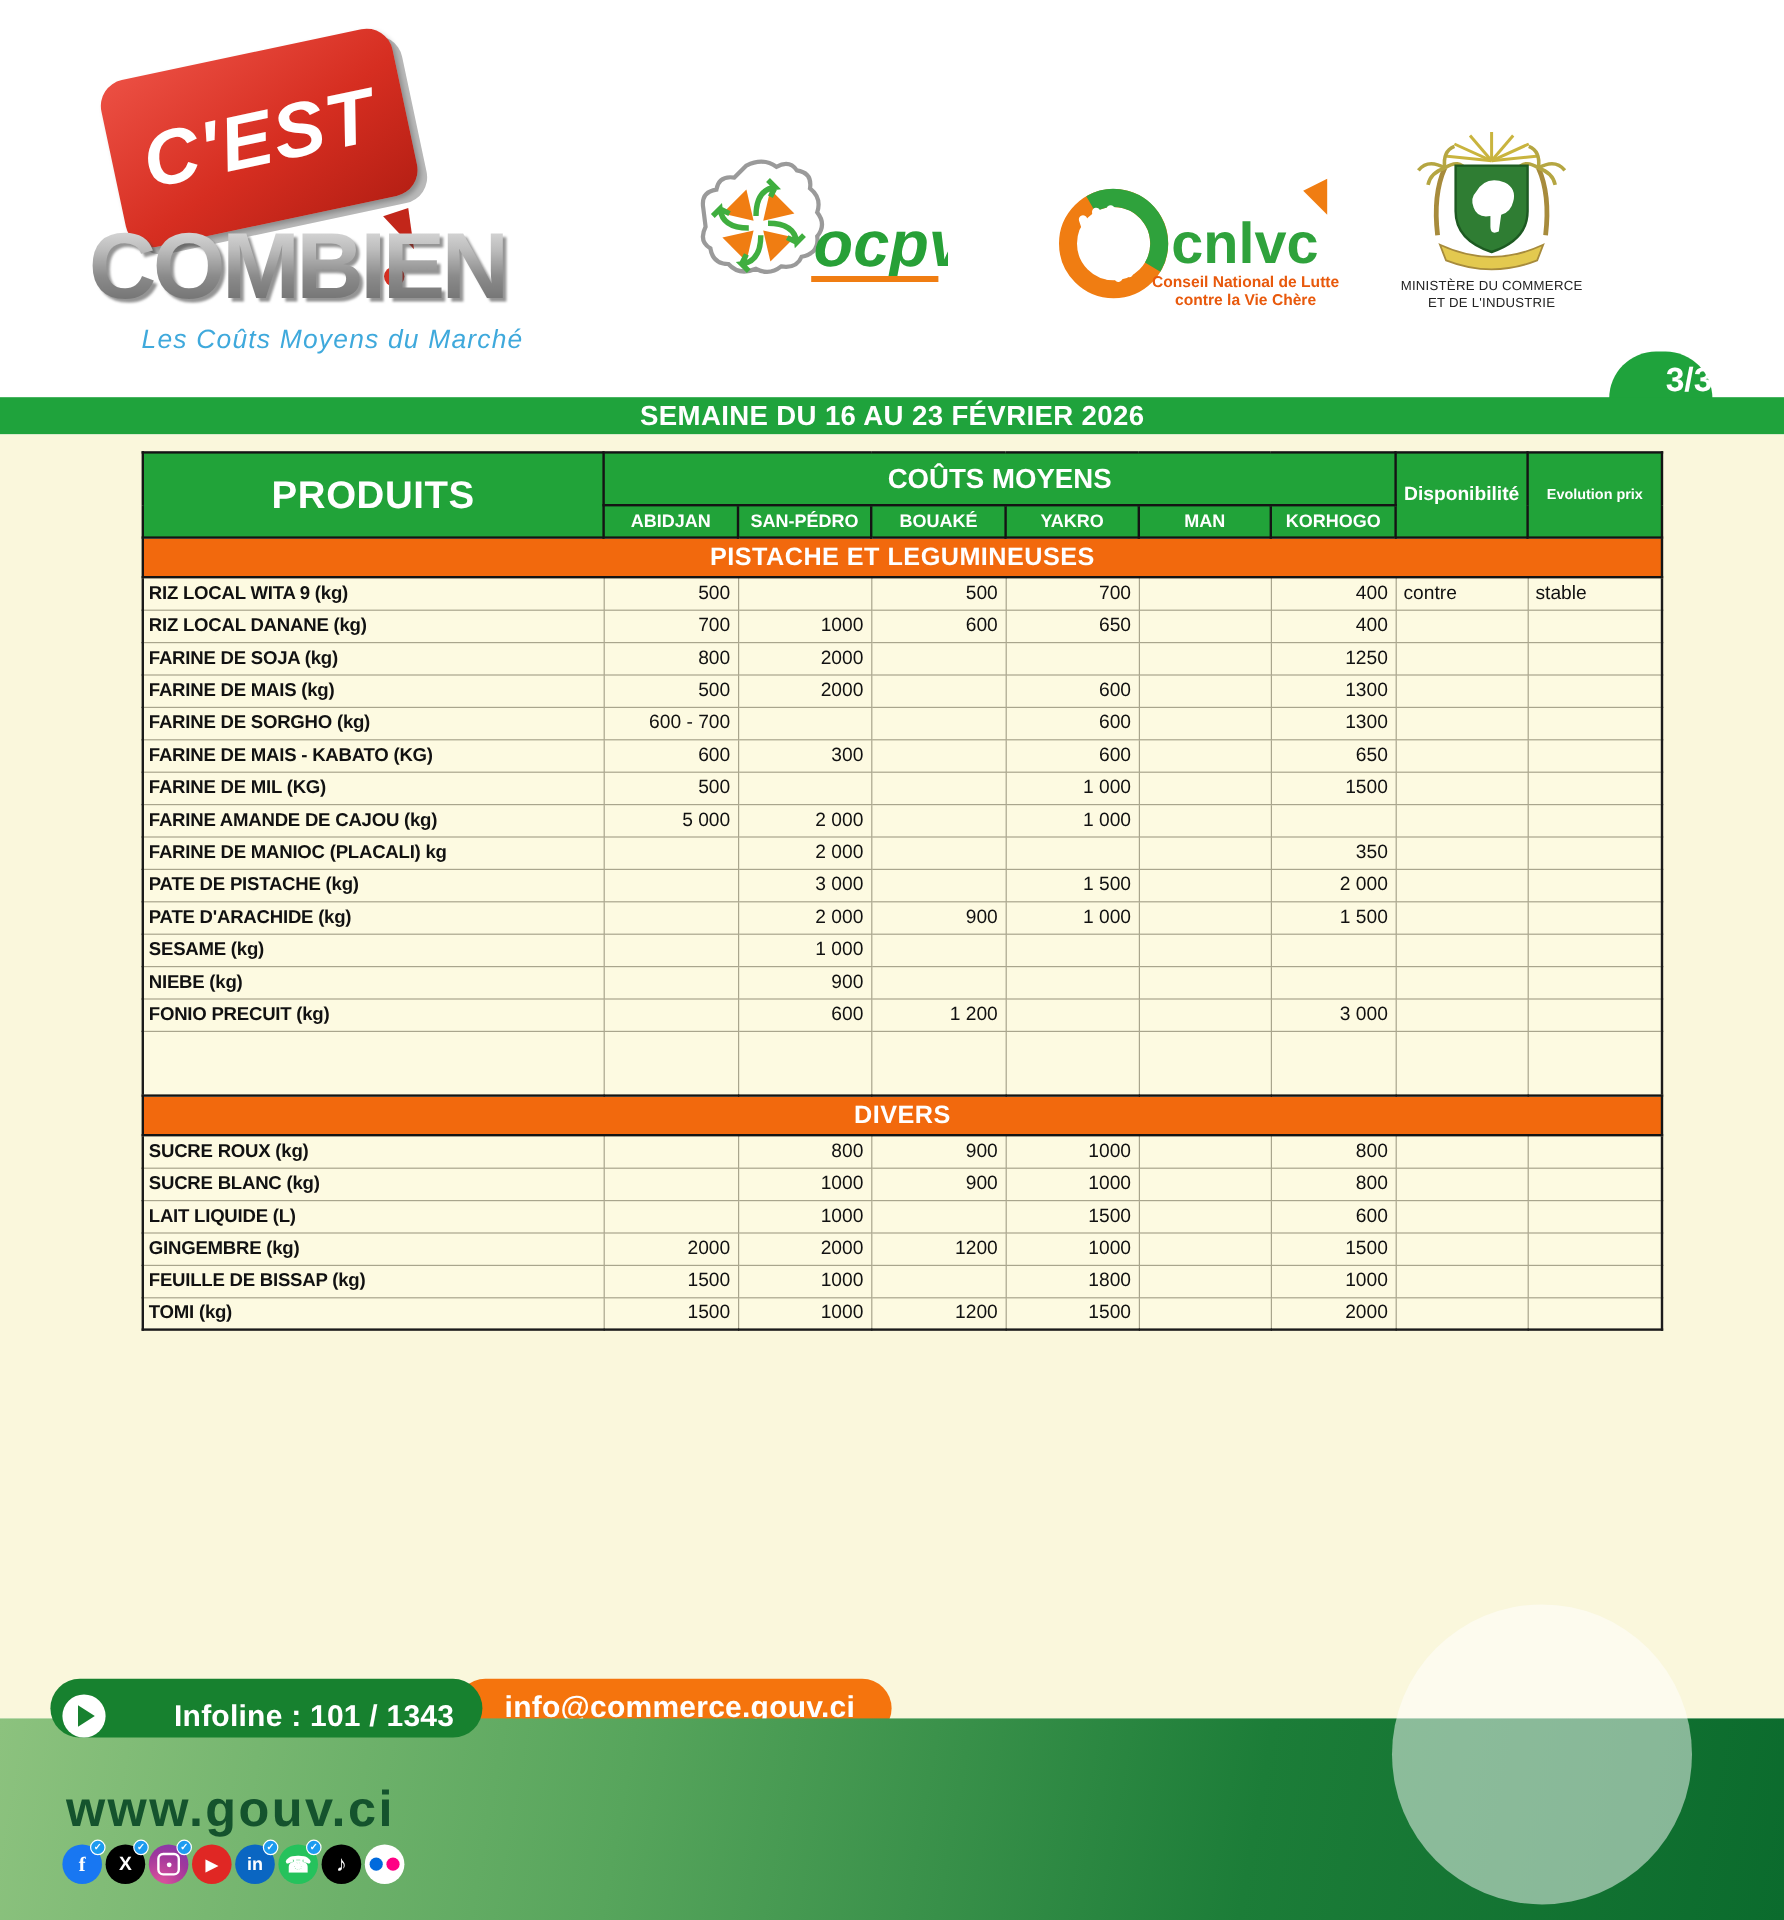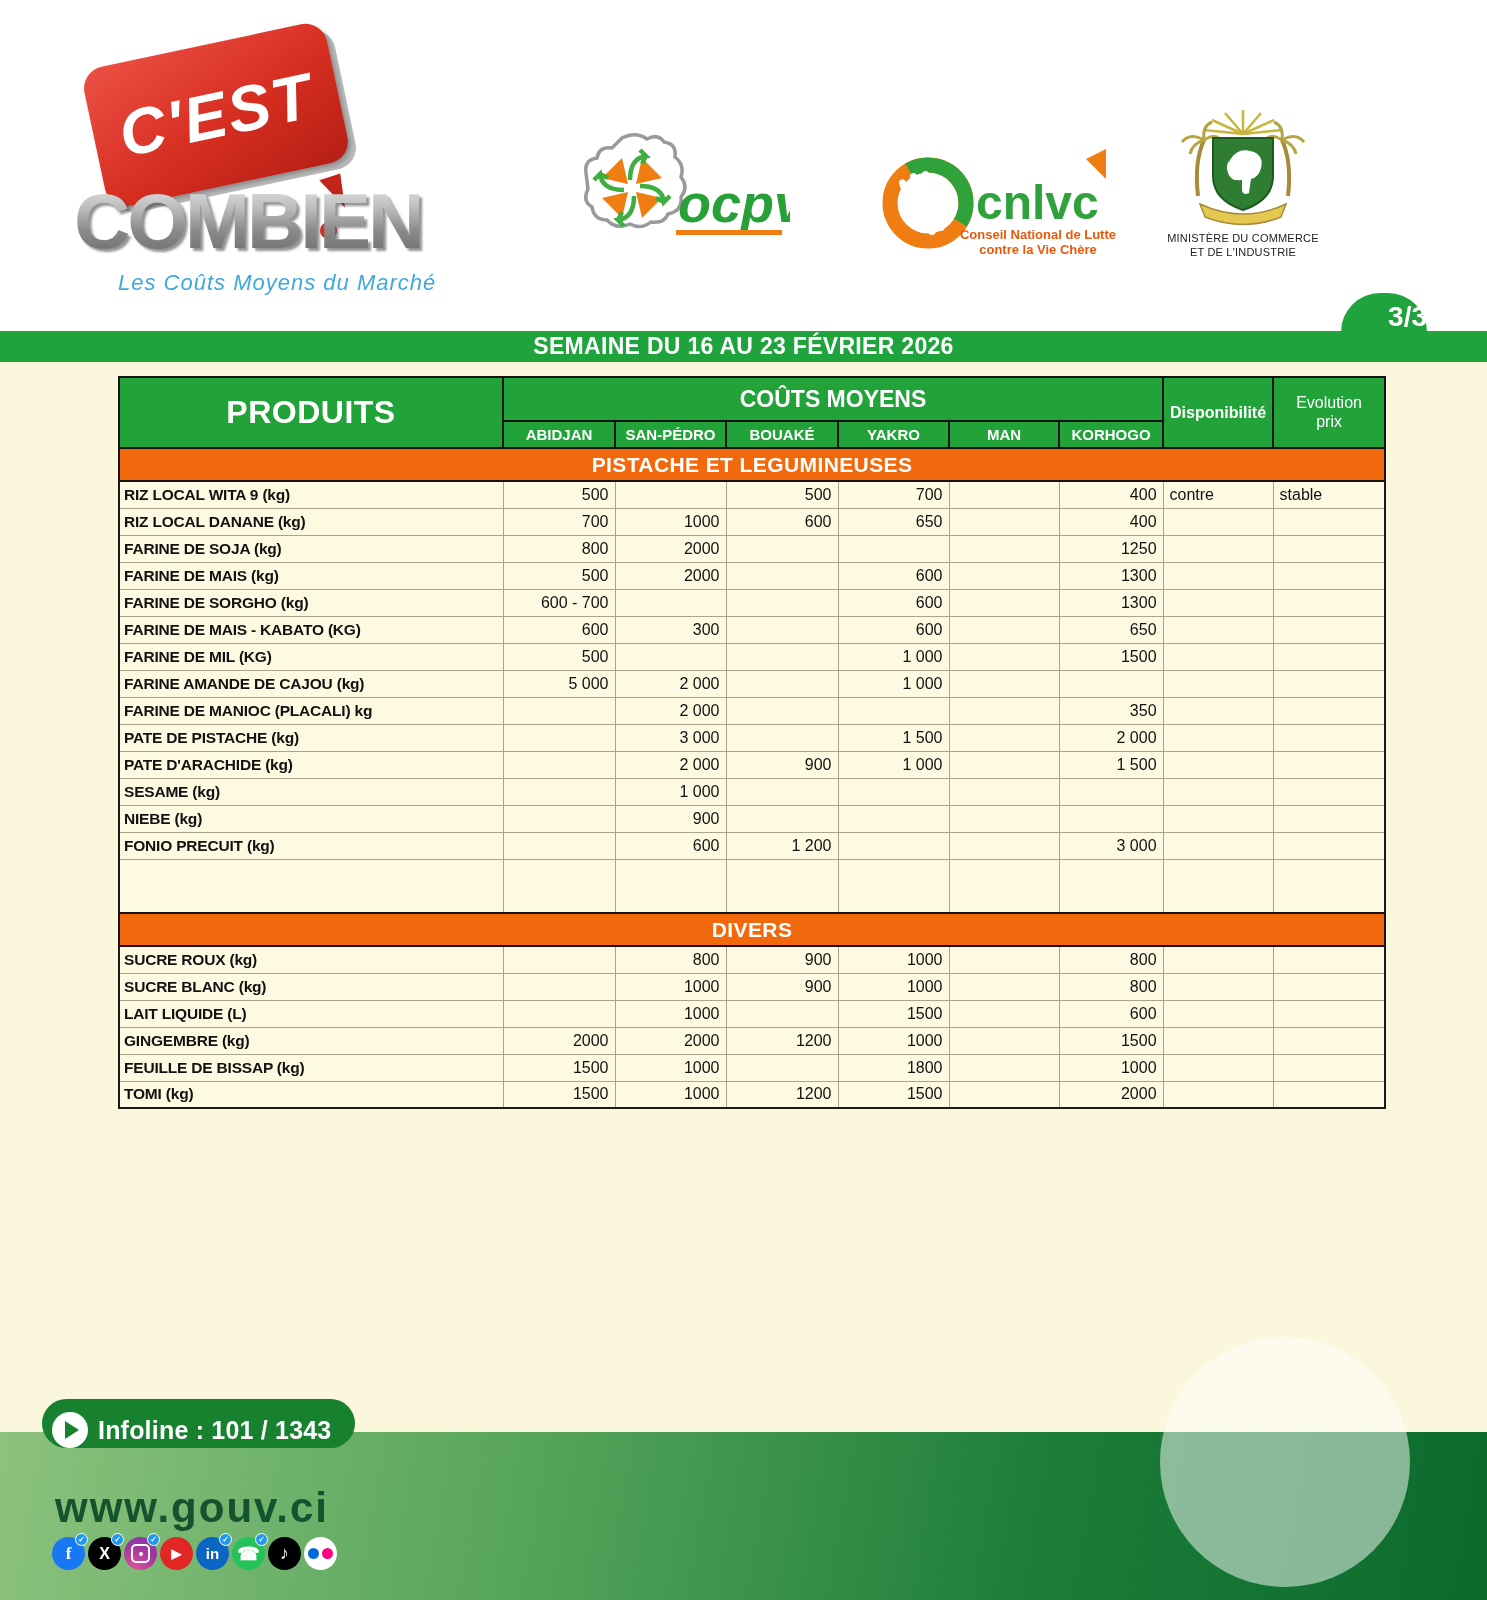--- a/index.html
+++ b/index.html
@@ -31,33 +31,33 @@
   .content-bg { position:absolute; left:0; top:362px; width:1487px; height:1070px; background:#faf7dc; }
 
   
   .tbl-wrap { position:absolute; left:118px; top:376px; }
   table.tbl { width:1266px; table-layout:fixed; border-collapse:collapse; background:#fdfae1; border:2px solid #1b1b1b; }
   .tbl th { background:#21a339; color:#fff; border:2px solid #141414; vertical-align:middle; }
   .th-products { font-size:32px; font-weight:bold; letter-spacing:.5px; }
   .th-costs { font-size:23px; font-weight:bold; height:44px; }
   .th-city { font-size:15px; font-weight:bold; height:27px; }
   .th-dispo { font-size:16px; font-weight:bold; }
-  .th-evo { font-size:16px; font-weight:normal; line-height:1.15; padding:0 10px;text-align:center; }
+  .th-evo { font-size:12px; font-weight:bold; line-height:1.15; padding:0 10px;text-align:center; }
   .tbl td { border:1px solid #a9a58d; height:27px; font-size:16px; color:#111; background:#fdfae1; overflow:hidden; white-space:nowrap; }
   .section-row td { background:#f2690d; color:#fff; font-weight:bold; font-size:21px; text-align:center; height:33px; border:2px solid #141414; letter-spacing:.4px; }
   td.c-prod { font-weight:bold; text-align:left; padding-left:4px; font-size:15.5px; letter-spacing:-0.2px; }
   td.c-num { text-align:right; padding-right:6px; }
   td.c-txt { text-align:left; padding-left:6px; }
   tr.tall-row td { height:54px; }
 
   
   .pills { position:absolute; left:42px; top:1399px; display:flex; align-items:center; }
   .pill { height:49px; display:flex; align-items:center; border-radius:26px; }
   .pill-orange { background:#f5740d; padding:0 30px 0 40px; margin-left:-22px; }
-  .pill-green { background:#17812f; padding:13px 24px 0 10px; position:relative; z-index:2; box-shadow:0 0 0 2px rgba(255,255,255,.0); }
+  .pill-green { background:#17812f; padding:13px 24px 0 10px; position:relative; z-index:2; box-shadow:0 0 0 2px rgba(255,255,255,.0);gap:47px; }
   .pill span { color:#fff; font-weight:bold; font-size:25px; letter-spacing:.2px; }
   .play-circle { width:36px; height:36px; border-radius:50%; background:#fff; margin-right:10px; display:flex; align-items:center; justify-content:center; flex:0 0 auto; }
   .play-circle::after { content:""; display:block; width:0; height:0; border-left:14px solid #17812f; border-top:9px solid transparent; border-bottom:9px solid transparent; margin-left:4px; }
 
   
   .bottom-band { position:absolute; left:0; top:1432px; width:1487px; height:168px; background:linear-gradient(100deg,#8cc27e 0%,#57a55c 35%,#1c7d38 70%,#0b6b2d 100%); }
   .gouv-url { position:absolute; left:55px; top:1484px; font-size:42px; font-weight:bold; color:#14532d; letter-spacing:2px; }
   .socials { position:absolute; left:52px; top:1537px; display:flex; }
   .soc { position:relative; width:33px; height:33px; border-radius:50%; margin-right:3px; display:flex; align-items:center; justify-content:center; color:#fff; font-weight:bold; font-size:17px; }
   .s-facebook { background:#1877f2; font-family:"Liberation Serif",serif; }
@@ -444,20 +444,23 @@
           </tr>
         </tbody>
     </table>
   </div>
 
   <div class="pills">
     <div class="pill pill-green">
       <span class="play-circle"></span>
       <span>Infoline : 101 / 1343</span>
     </div>
+    <div class="pill pill-orange">
+      <span>info@commerce.gouv.ci</span>
+    </div>
   </div>
 
   <div class="bottom-band"></div>
   <div class="gouv-url">www.gouv.ci</div>
   <div class="socials">
       <div class="soc s-facebook">f<span class="v-badge">✓</span></div>
       <div class="soc s-x">X<span class="v-badge">✓</span></div>
       <div class="soc s-instagram">
         <span class="v-badge">✓</span>
       </div>

